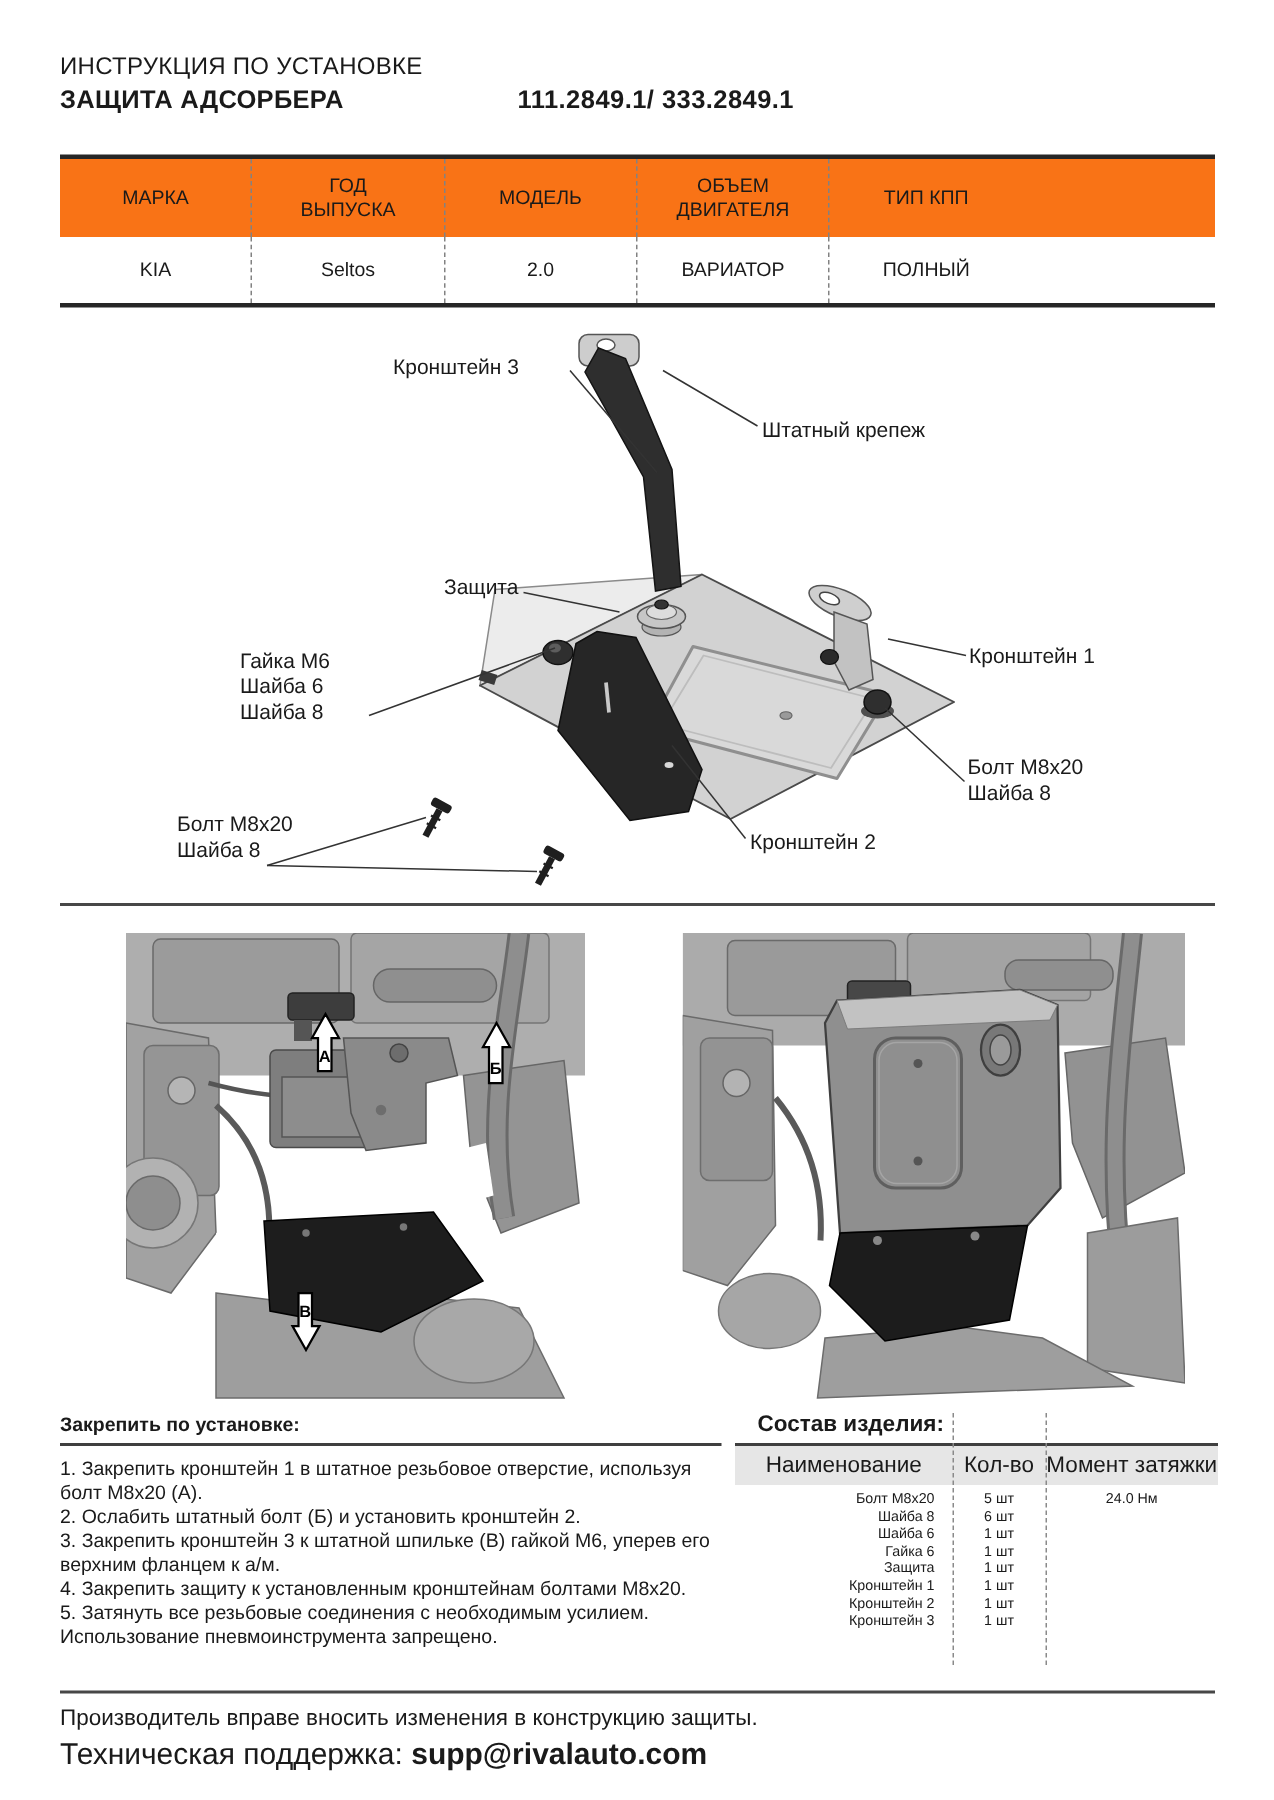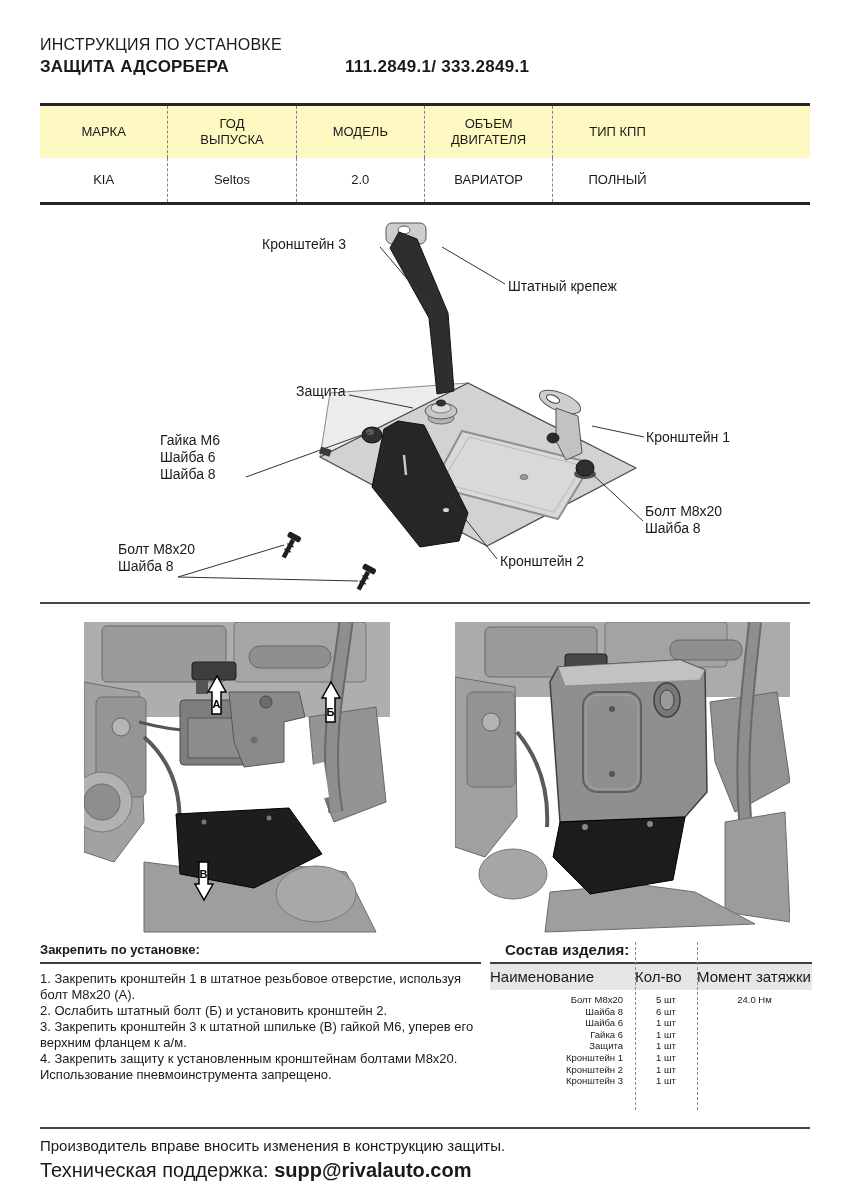--- a/index.html
+++ b/index.html
@@ -10,21 +10,21 @@
   .abs{position:absolute;}
 
   
   .doc-type{left:40px;top:36px;font-size:16px;letter-spacing:.2px;}
   .doc-title{left:40px;top:57px;font-size:17px;font-weight:bold;letter-spacing:.2px;}
   .part-numbers{left:345px;top:57px;font-size:17px;font-weight:bold;letter-spacing:.3px;}
 
   
   .spec-table{left:40px;top:103px;width:770px;border-top:3px solid #262626;border-bottom:3px solid #262626;}
   .spec-row{display:grid;grid-template-columns:repeat(6,1fr);}
-  .spec-row.head{background:#fef9c3;}
+  .spec-row.head{background:#f97316;}
   .spec-cell{
     display:flex;flex-direction:column;justify-content:center;align-items:center;
     text-align:center;font-size:13px;line-height:16px;
   }
   .spec-row.head .spec-cell{height:52px;}
   .spec-row.data .spec-cell{height:44px;}
   .spec-cell:not(:last-child){border-right:1px dashed #828282;}
 
   
   .diagram-svg{left:0;top:215px;}
@@ -39,21 +39,21 @@
   
   .instr-title{left:40px;top:942px;font-size:13px;font-weight:bold;}
   .instr-rule{left:40px;top:962px;width:441px;height:2px;background:#3f3f3f;}
   .instr-body{left:40px;top:971px;width:452px;font-size:13px;line-height:16px;}
   .instr-body div{margin:0;}
 
   
   .parts-title{left:505px;top:941px;font-size:15px;font-weight:bold;}
   .parts-rule{left:490px;top:962px;width:322px;height:2px;background:#3f3f3f;}
   .parts-band{left:490px;top:964px;width:322px;height:26px;background:#e6e6e6;}
-  .parts-head{top:968px;font-size:15px;text-align:left;}
+  .parts-head{top:968px;font-size:15px;text-align:center;}
   .parts-dash{top:942px;height:168px;width:0;border-left:1px dashed #8a8a8a;}
   .parts-rows{left:490px;top:994px;width:322px;font-size:9.5px;line-height:11.6px;}
   .parts-row{display:grid;grid-template-columns:145px 62px 115px;}
   .parts-row .c-name{text-align:right;padding-right:12px;}
   .parts-row .c-qty{text-align:center;}
   .parts-row .c-torque{text-align:center;}
 
   
   .footer-rule{left:40px;top:1127px;width:770px;}
   .footer-1{left:40px;top:1137px;font-size:15px;}
@@ -279,20 +279,21 @@
 </svg>
 </div>
 
 <div class="abs instr-title">Закрепить по установке:</div>
 <div class="abs instr-rule"></div>
 <div class="abs instr-body">
   <div>1. Закрепить кронштейн 1 в штатное резьбовое отверстие, используя болт М8х20 (А).</div>
   <div>2. Ослабить штатный болт (Б) и установить кронштейн 2.</div>
   <div>3. Закрепить кронштейн 3 к штатной шпильке (В) гайкой М6, уперев его верхним фланцем к а/м.</div>
   <div>4. Закрепить защиту к установленным кронштейнам болтами М8х20.</div>
+  <div>5. Затянуть все резьбовые соединения с необходимым усилием.</div>
   <div>Использование пневмоинструмента запрещено.</div>
 </div>
 
 <div class="abs parts-title">Состав изделия:</div>
 <div class="abs parts-rule"></div>
 <div class="abs parts-band"></div>
 <div class="abs parts-head" style="left:490px;width:145px;">Наименование</div>
 <div class="abs parts-head" style="left:635px;width:62px;">Кол-во</div>
 <div class="abs parts-head" style="left:697px;width:115px;">Момент затяжки</div>
 <div class="abs parts-dash" style="left:635px;"></div>

